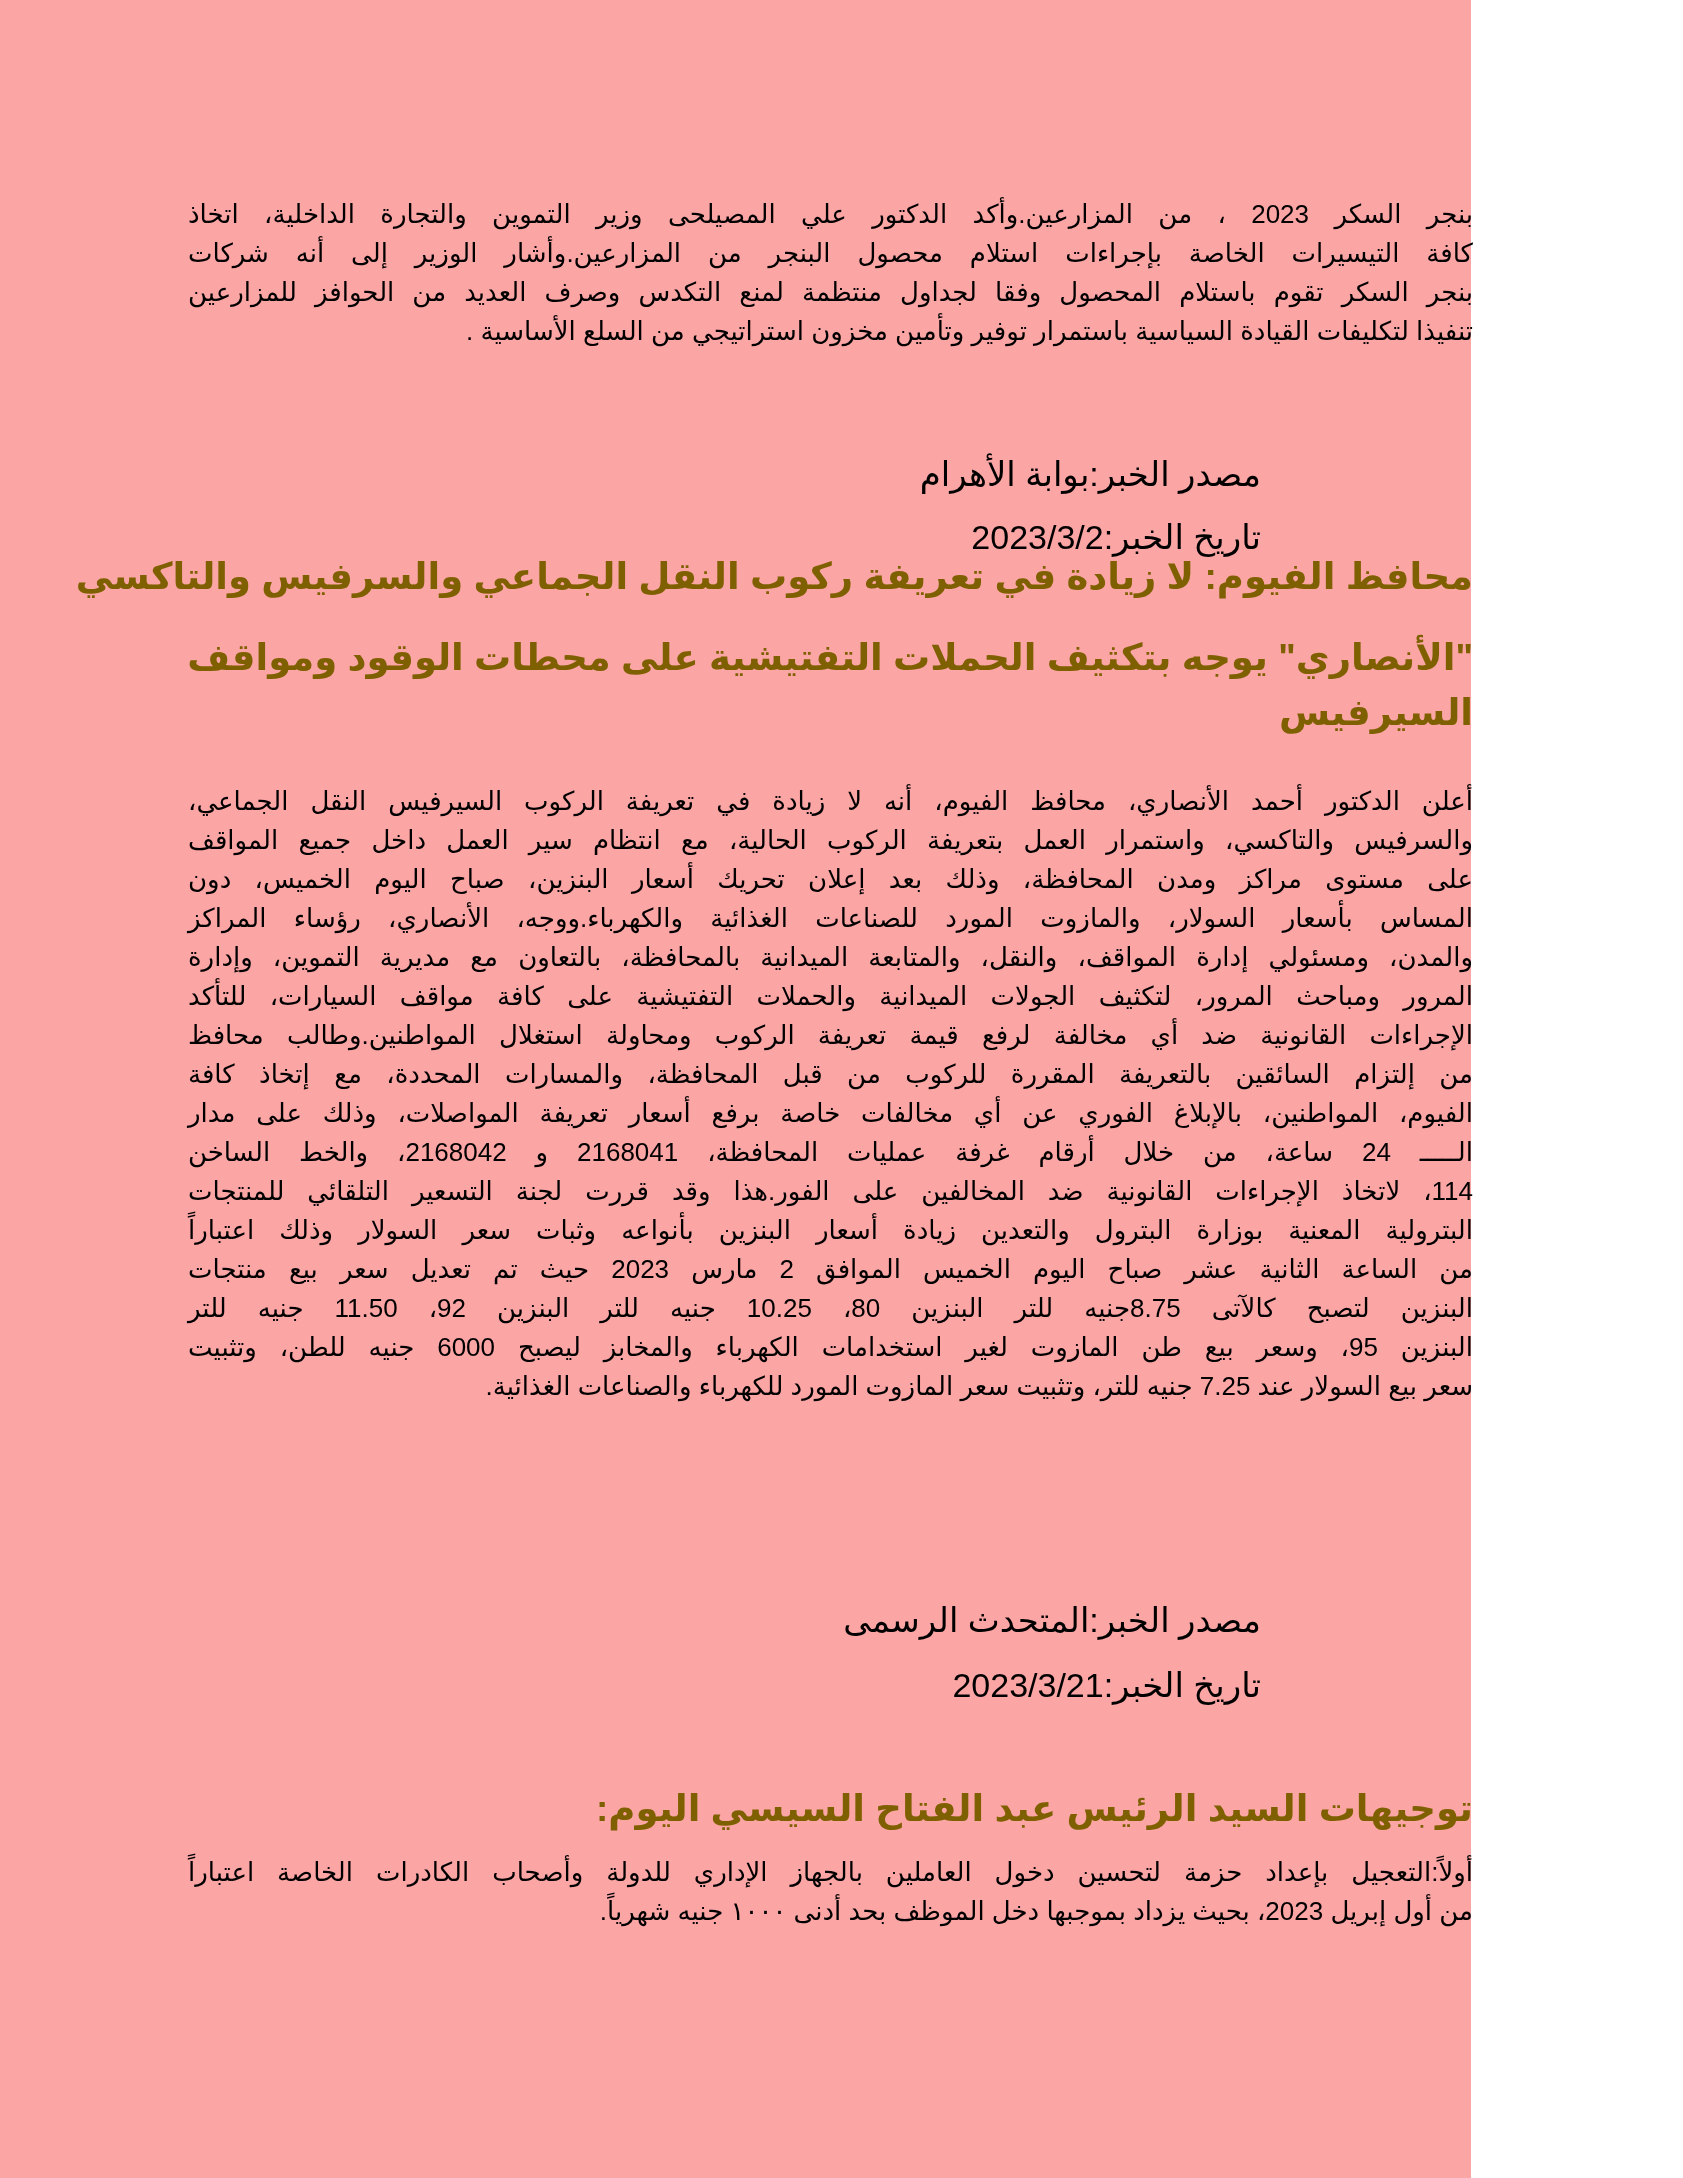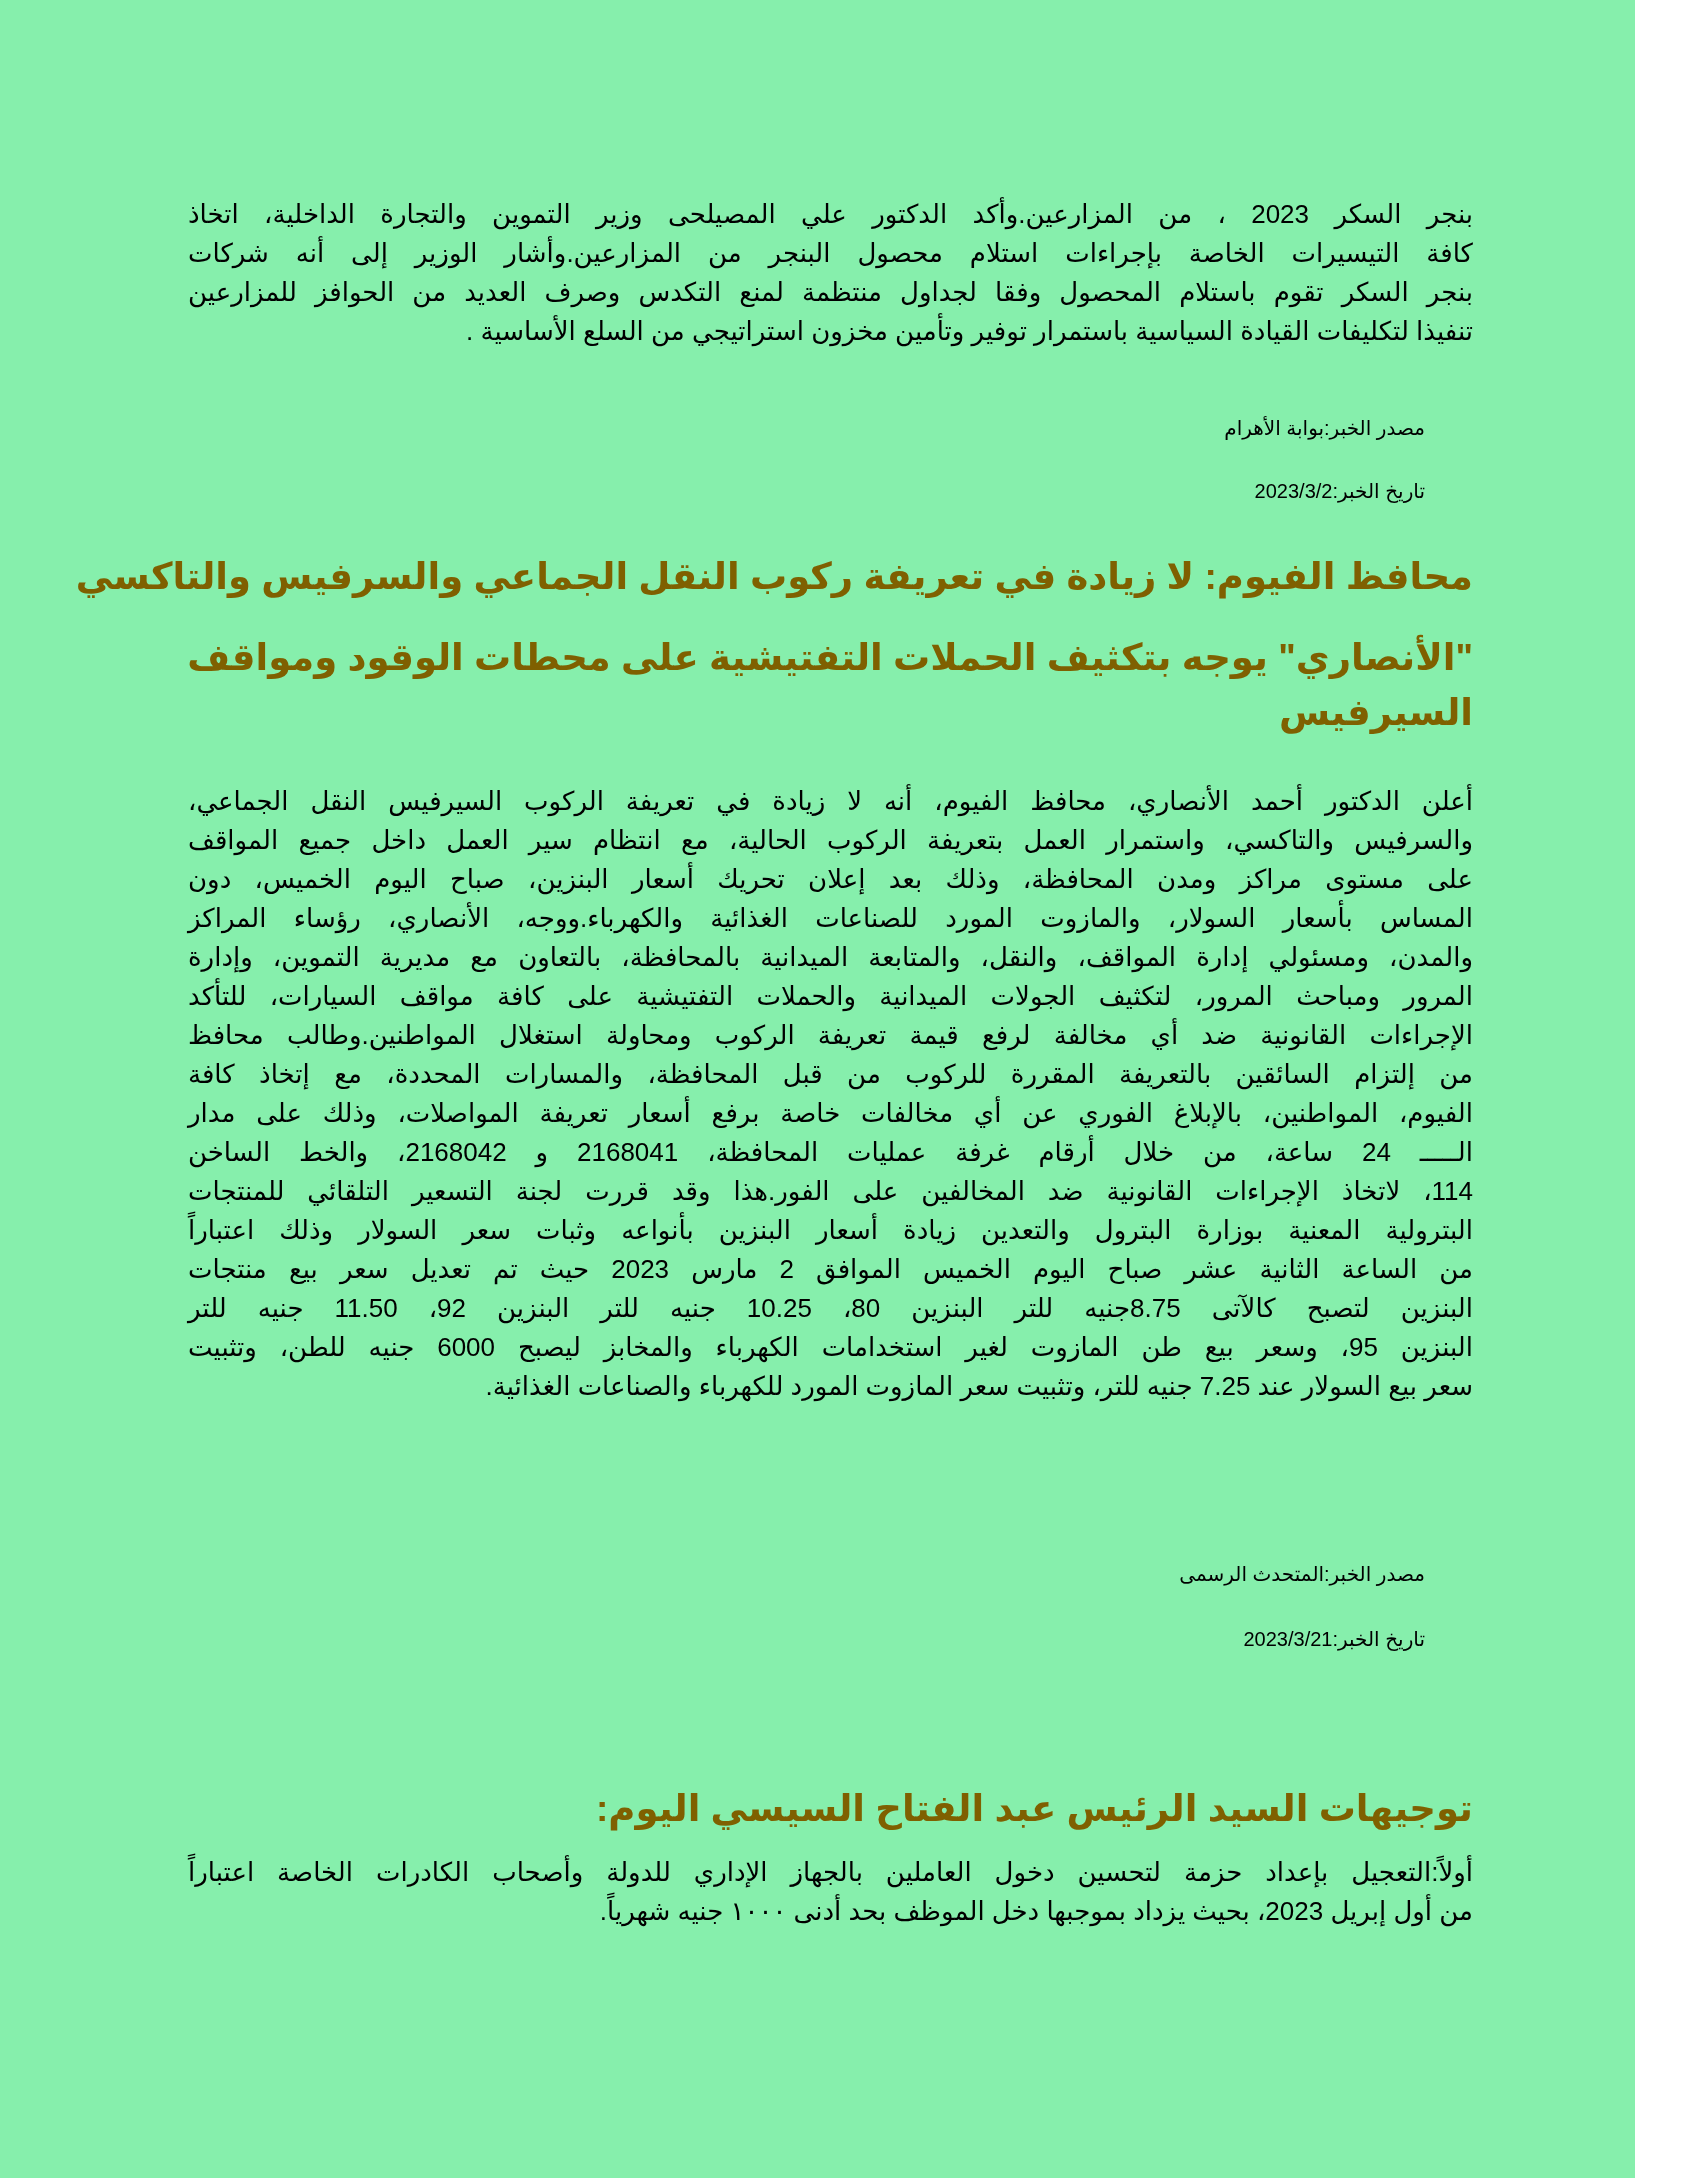--- a/index.html
+++ b/index.html
@@ -1,22 +1,22 @@
 <!DOCTYPE html>
 <html><head>
 <meta charset="utf-8">
 <style>
   html, body { margin: 0; padding: 0; background: #ffffff; }
   body { width: 1683px; height: 2178px; position: relative; overflow: hidden; }
-  .page { position: absolute; left: 0; top: 0; width: 1635px; height: 2178px; background: #86efac; text-decoration: underline; }
+  .page { position: absolute; left: 0; top: 0; width: 1471px; height: 2178px; background: #fca5a5; text-decoration: underline; }
   .block { position: absolute; direction: rtl; color: #000; font-family: "Liberation Sans", "DejaVu Sans", sans-serif; }
   .para { left: 188px; width: 1285px; font-size: 26px; line-height: 39px; text-align: justify; text-align-last: right; }
   .line { display: block; white-space: nowrap; text-align: justify; text-align-last: justify; height: 39px; }
   .line.last { text-align-last: right; }
-  .meta { right: 210px; font-size: 20px; line-height: 39px; white-space: nowrap; }
+  .meta { right: 210px; font-size: 34px; line-height: 39px; white-space: nowrap; margin-top: 46px; }
   .heading { left: 188px; width: 1285px; text-align: right; font-weight: bold; font-size: 37px; line-height: 59px; }
   .heading .hl { display: block; white-space: nowrap; }
 </style>
 </head>
 <body>
 
 <div class="page">
 
   <div class="block para" style="top:195px;">
     <span class="line">بنجر السكر 2023 ، من المزارعين.وأكد الدكتور علي المصيلحى وزير التموين والتجارة الداخلية، اتخاذ</span>

